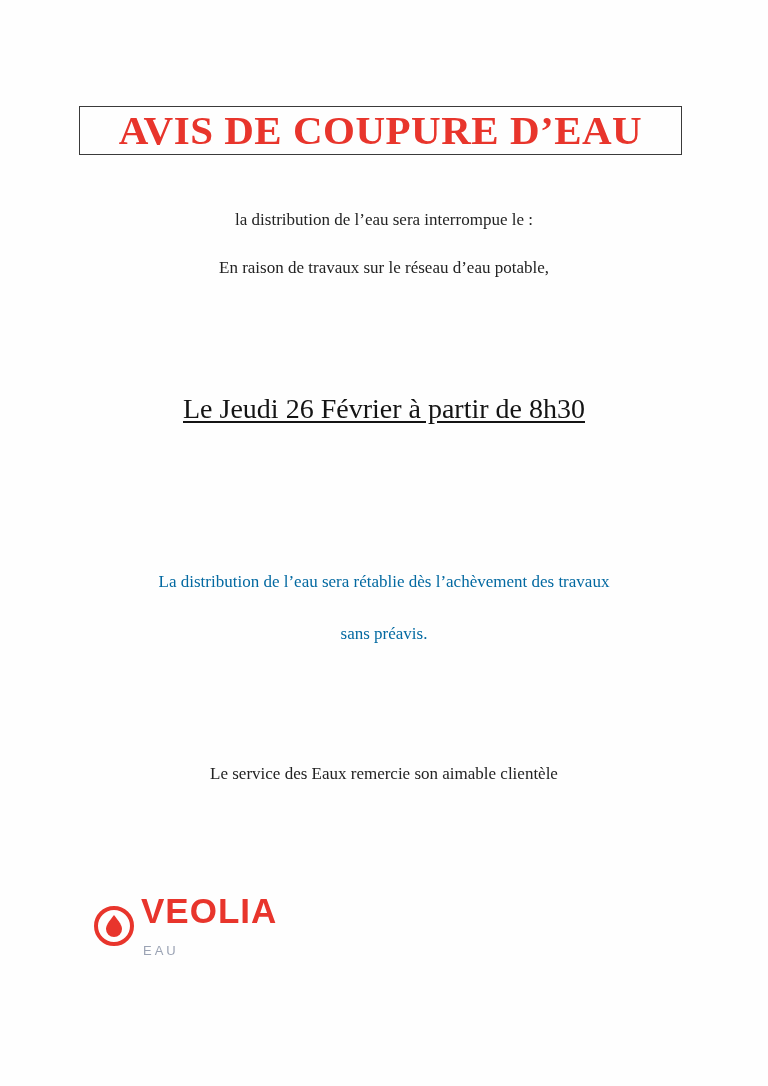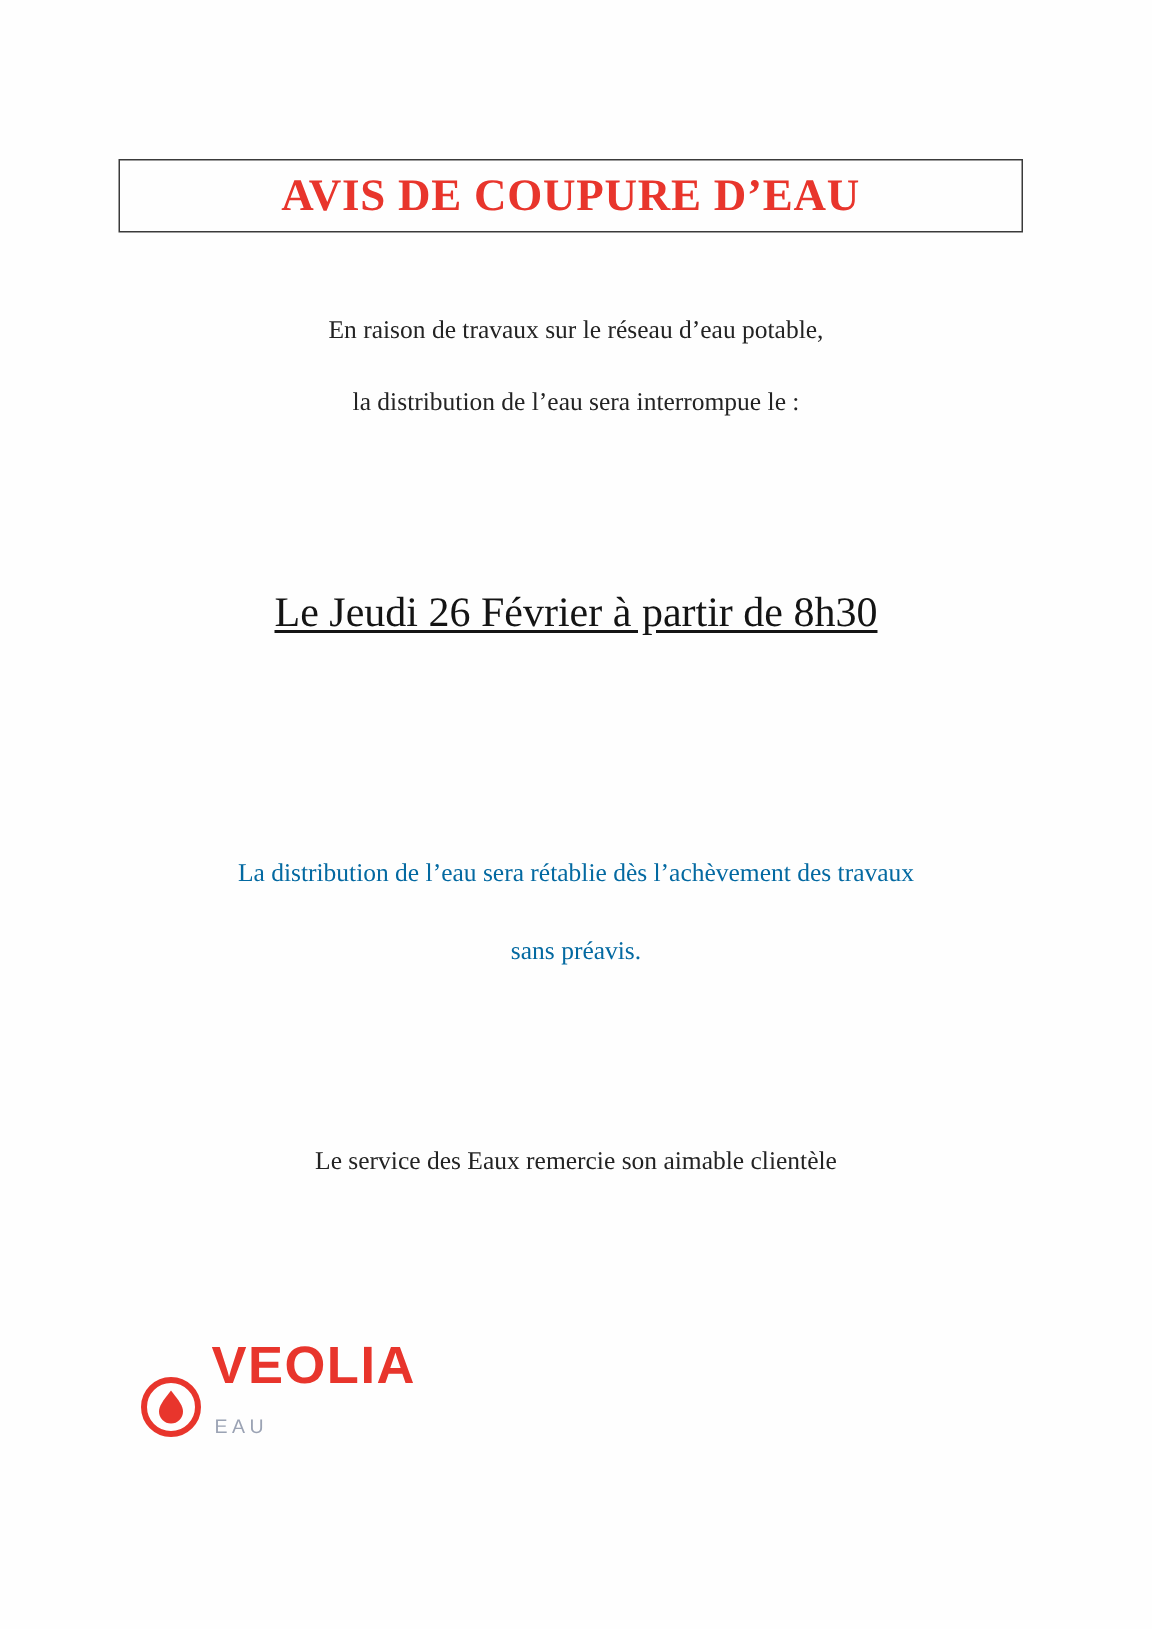--- a/index.html
+++ b/index.html
@@ -31,21 +31,21 @@
     height: 49px;
     border: 1px solid #3a3a3a;
     box-sizing: border-box;
     display: flex;
     align-items: center;
     justify-content: center;
   }
   .title-text {
     font-family: "Liberation Serif", serif;
     font-weight: bold;
-    font-size: 30px;
+    font-size: 41px;
     letter-spacing: 0.5px;
     color: #e8352c;
     white-space: nowrap;
     line-height: 1;
   }
 
   
   .intro {
     position: absolute;
     left: 0;
@@ -103,21 +103,21 @@
     line-height: 44px;
     color: #232323;
   }
 
   
   .logo {
     position: absolute;
     left: 94px;
     top: 893px;
     display: flex;
-    align-items: flex-end;
+    align-items: center;
   }
   .logo-mark {
     width: 40px;
     height: 40px;
     position: relative;
     flex: 0 0 auto;
     margin-top: 1px;
   }
   .logo-text-wrap {
     margin-left: 7px;
@@ -144,22 +144,22 @@
 </head>
 <body>
 
 <div class="page">
 
   <div class="title-box">
     <div class="title-text">AVIS DE COUPURE D’EAU</div>
   </div>
 
   <div class="intro">
+    <div class="line">la distribution de l’eau sera interrompue le :</div>
     <div class="line">En raison de travaux sur le réseau d’eau potable,</div>
-    <div class="line">la distribution de l’eau sera interrompue le :</div>
   </div>
 
   <div class="date-line">
     <span class="date-text">Le Jeudi 26 Février à partir de 8h30</span>
   </div>
 
   <div class="restore">
     <div class="line">La distribution de l’eau sera rétablie dès l’achèvement des travaux</div>
     <div class="line">sans préavis.</div>
   </div>

